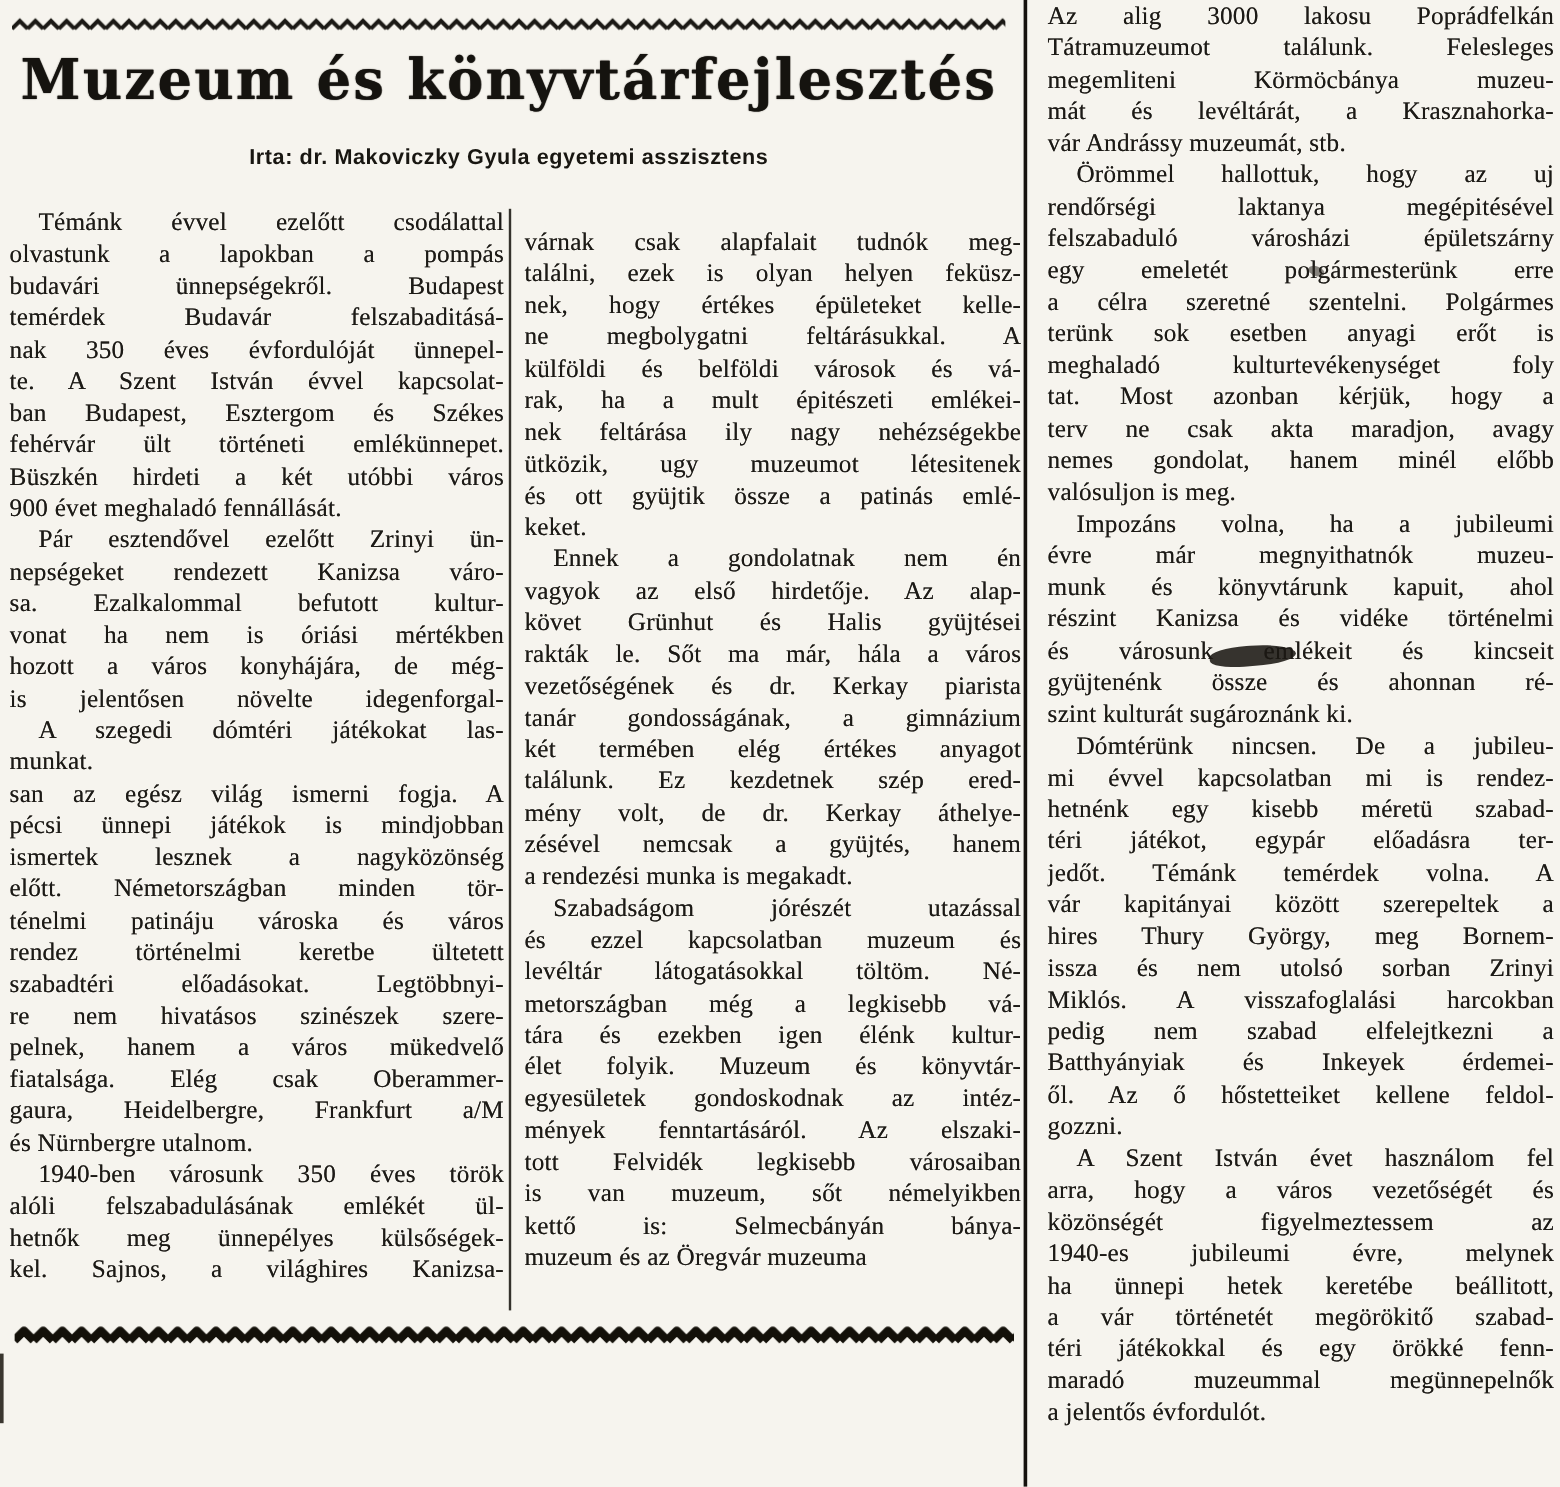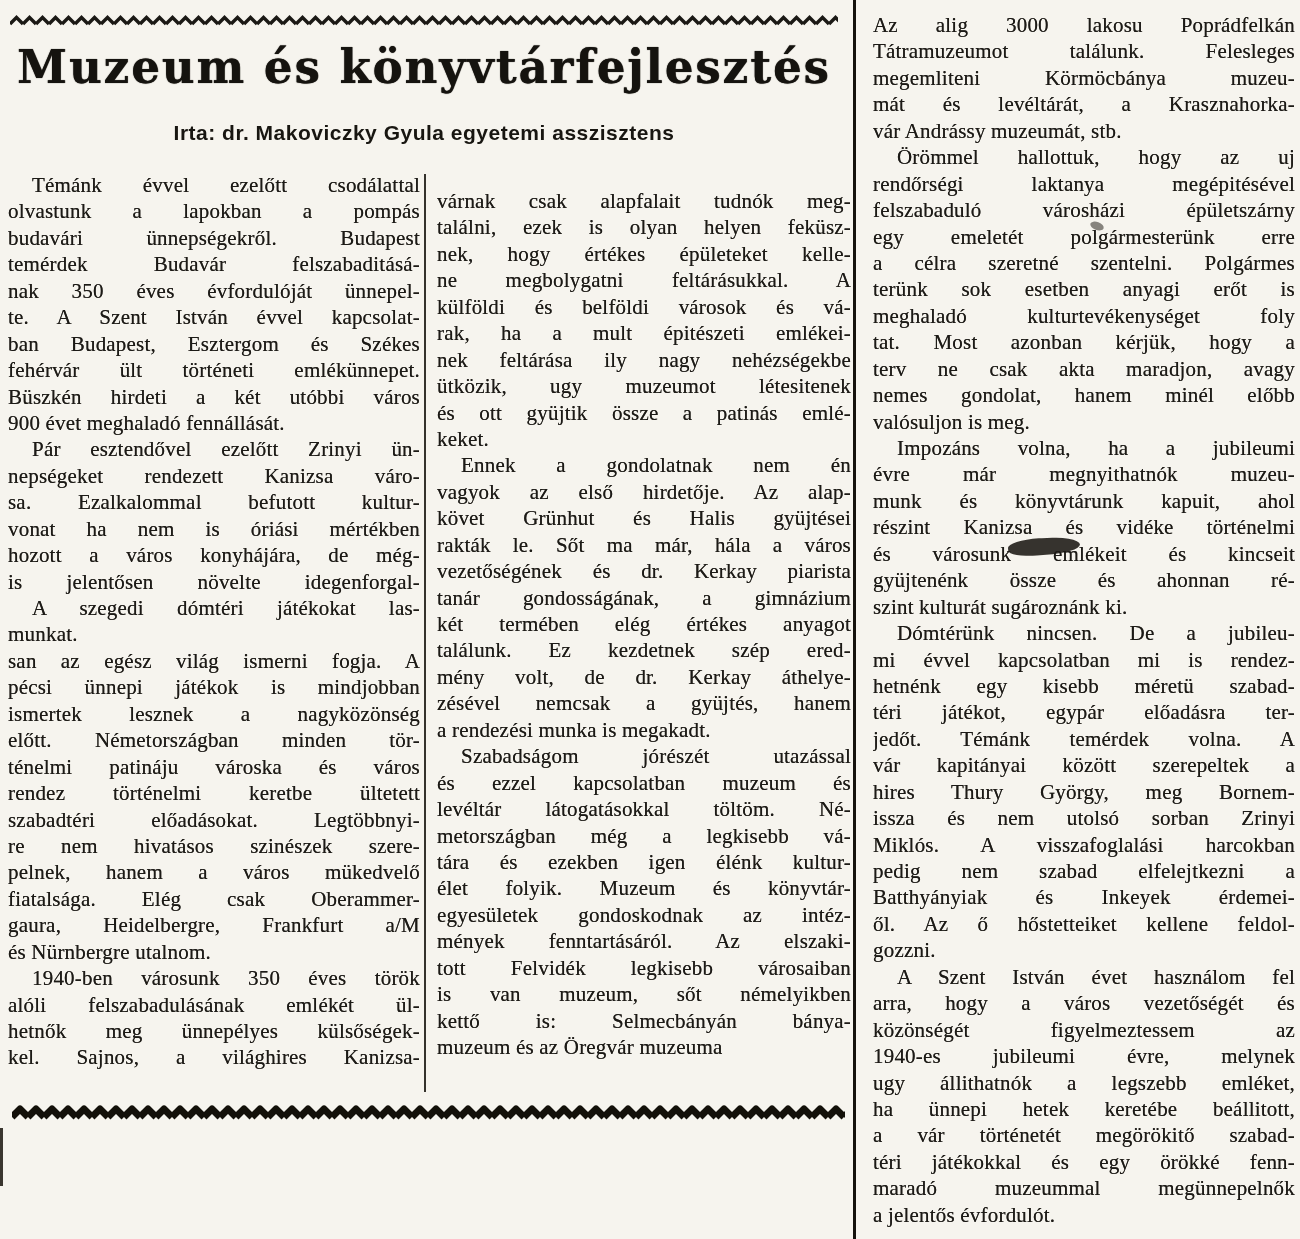--- a/index.html
+++ b/index.html
@@ -24,29 +24,29 @@
     transform:scaleY(1.04);
     color:#15130f;
     text-shadow:0 0 1px rgba(20,17,12,.85), .5px 0 0 rgba(20,17,12,.6);
     margin:0;
   }
   .byline{
     position:absolute;left:0;top:121px;width:848px;
     text-align:center;
     font-family:"Liberation Sans", sans-serif;
     font-weight:bold;
-    font-size:21px;
+    font-size:18px;
     letter-spacing:.5px;
     color:#181611;
   }
   
   .col{position:absolute;}
   .col1{left:8px;top:172px;width:412px;}
   .col2{left:437px;top:188px;width:414px;}
-  .col3{left:873px;top:12px;width:422px;}
+  .col3{left:873px;top:0;width:422px;}
   .ln{
     height:26.45px;line-height:26.45px;
     font-size:21px;
     text-align:justify;text-align-last:justify;
     overflow:hidden;white-space:nowrap;
     letter-spacing:.2px;
     text-shadow:0 0 .5px rgba(25,22,17,.75);
   }
   .ln.end{text-align-last:left;}
   .ln.ind{text-indent:24px;}
@@ -202,21 +202,20 @@
       <div class="ln">issza és nem utolsó sorban Zrinyi</div>
       <div class="ln">Miklós. A visszafoglalási harcokban</div>
       <div class="ln">pedig nem szabad elfelejtkezni a</div>
       <div class="ln">Batthyányiak és Inkeyek érdemei-</div>
       <div class="ln">ől. Az ő hőstetteiket kellene feldol-</div>
       <div class="ln end">gozzni.</div>
       <div class="ln ind">A Szent István évet használom fel</div>
       <div class="ln">arra, hogy a város vezetőségét és</div>
       <div class="ln">közönségét figyelmeztessem az</div>
       <div class="ln">1940-es jubileumi évre, melynek</div>
-      <div class="ln">ugy állithatnók a legszebb emléket,</div>
       <div class="ln">ha ünnepi hetek keretébe beállitott,</div>
       <div class="ln">a vár történetét megörökitő szabad-</div>
       <div class="ln">téri játékokkal és egy örökké fenn-</div>
       <div class="ln">maradó muzeummal megünnepelnők</div>
       <div class="ln end">a jelentős évfordulót.</div>
     </div>
 
   <svg class="zz" style="left:12px;top:1102px;" width="833" height="22">
     <defs>
       <pattern id="zz2" width="16" height="22" patternUnits="userSpaceOnUse">

